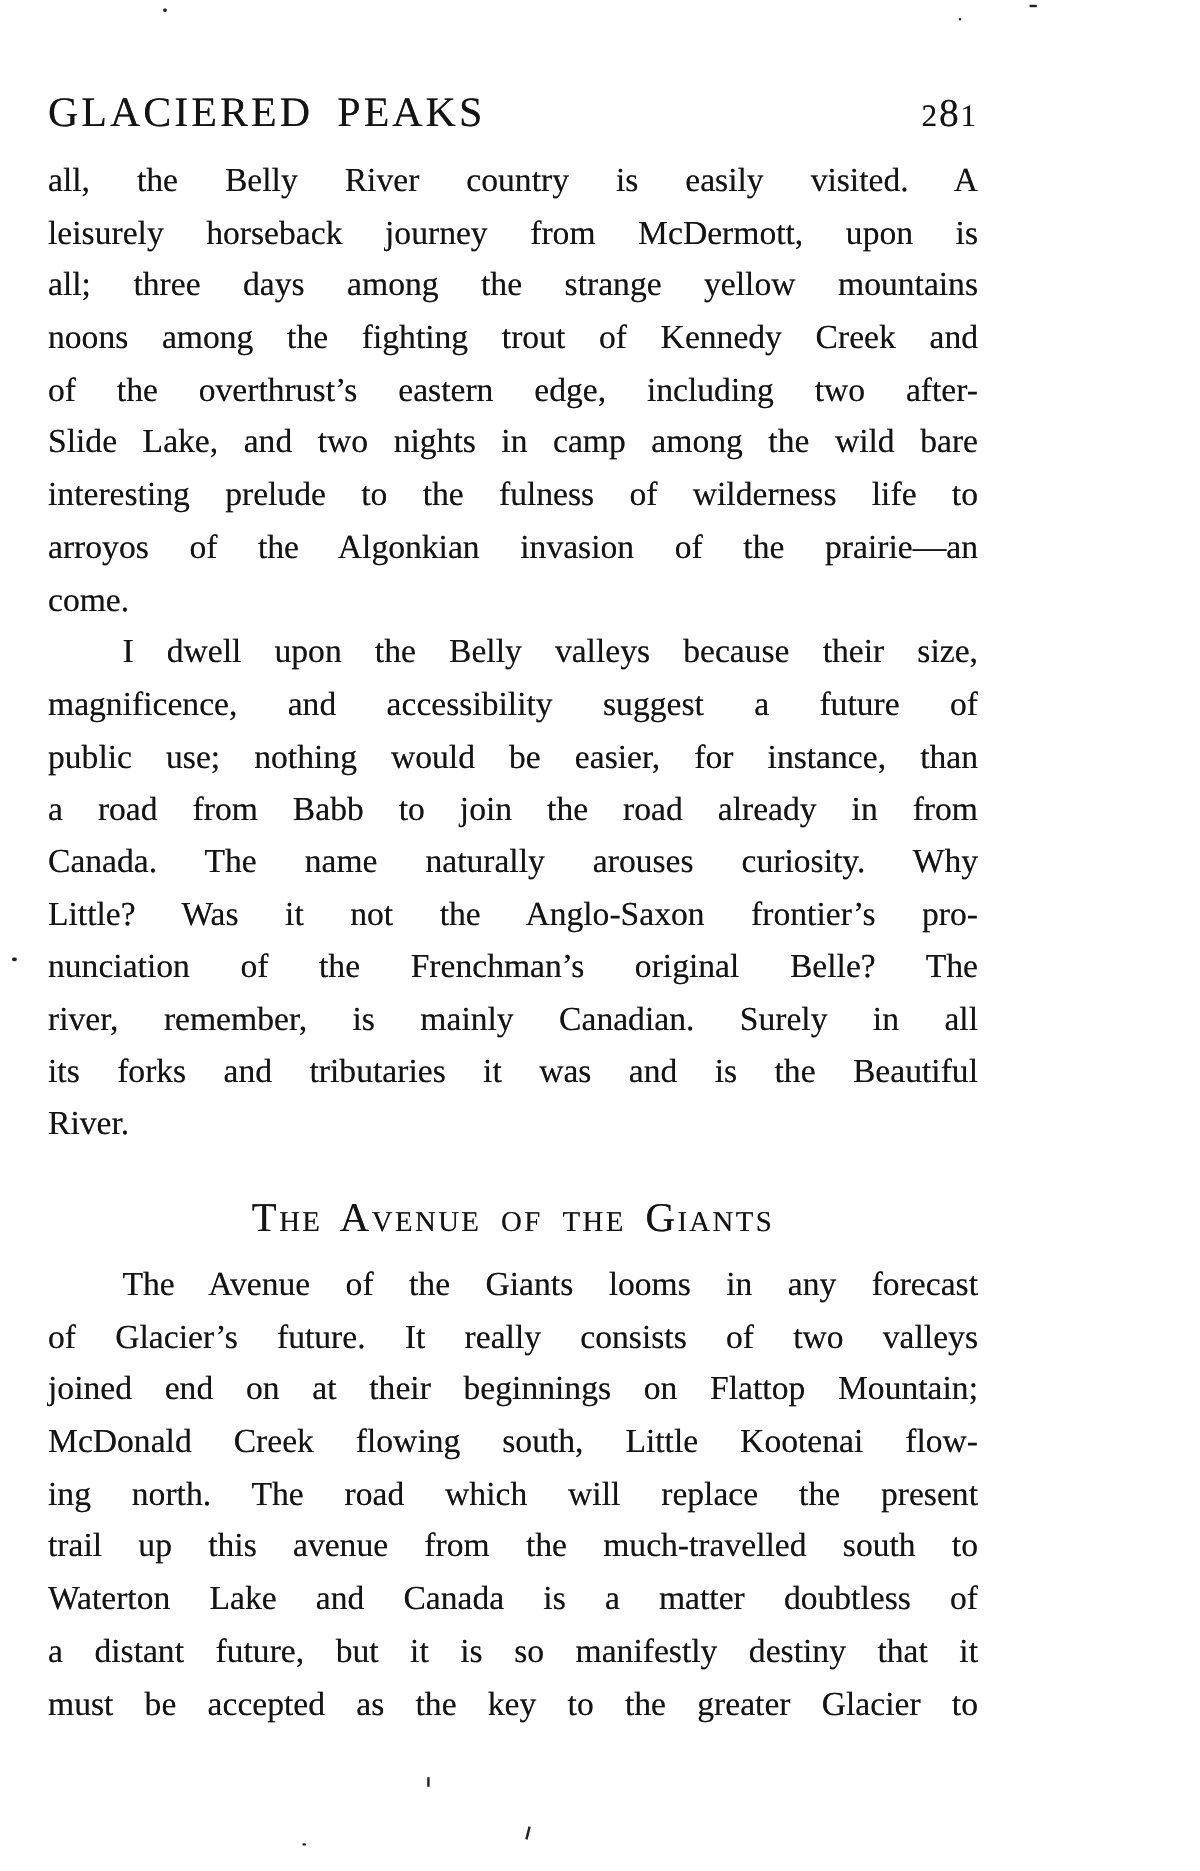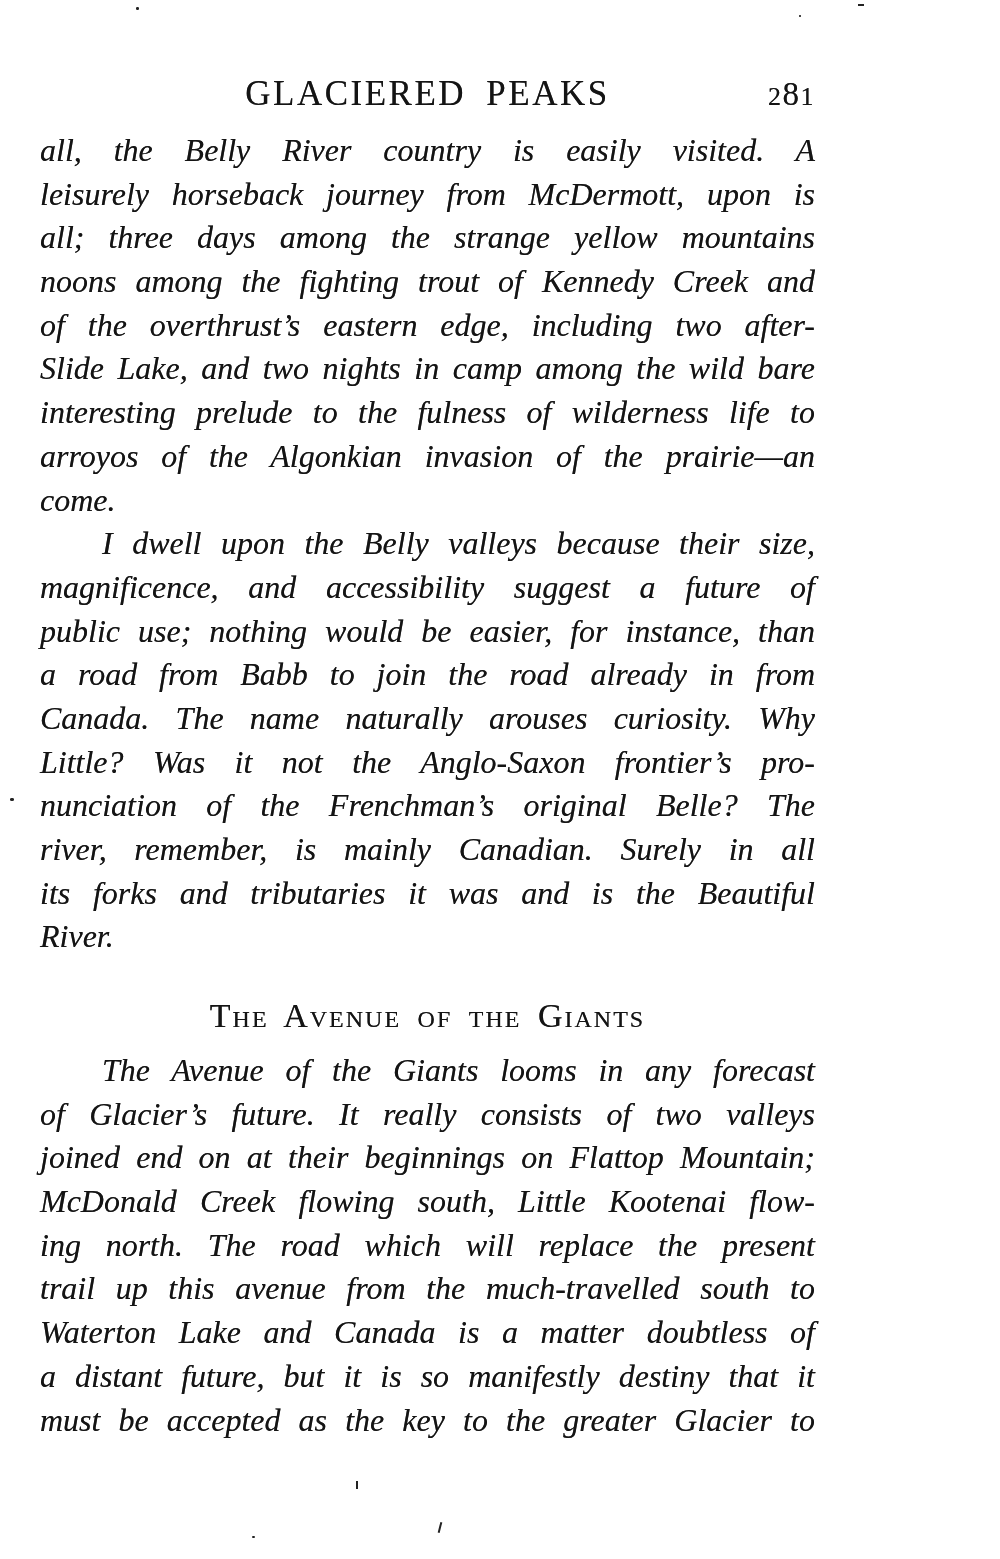--- a/index.html
+++ b/index.html
@@ -16,21 +16,21 @@
   .running-head {
     position: absolute;
     left: 40px;
     top: 73px;
     width: 775px;
     height: 42px;
   }
   .head-title {
     position: absolute;
     left: 0; right: 0;
-    text-align: center;
+    text-align: left;
     font-size: 35px;
     letter-spacing: 2.5px;
     word-spacing: 9px;
     line-height: 42px;
   }
   .page-num {
     position: absolute;
     right: 0;
     top: 0;
     line-height: 42px;
@@ -40,27 +40,26 @@
   .page-num .os-sm { font-size: 26px; }
   .page-num .os-lg { font-size: 33px; }
   .textblock {
     position: absolute;
     left: 40px;
     width: 775px;
   }
   .block-a { top: 129px; }
   .block-b { top: 1049px; }
   .line {
-    font-size: 32px;
+    font-size: 28px;
     line-height: 43.7px;
     height: 43.7px;
     text-align: justify;
     text-align-last: justify;
     text-justify: inter-word;
-    font-style: italic;
   }
   .line.indent { padding-left: 62px; }
   .line.nojust { text-align: left; text-align-last: left; }
   .section-heading {
     position: absolute;
     left: 40px;
     top: 996px;
     width: 775px;
     margin: 0;
     font-weight: normal;

